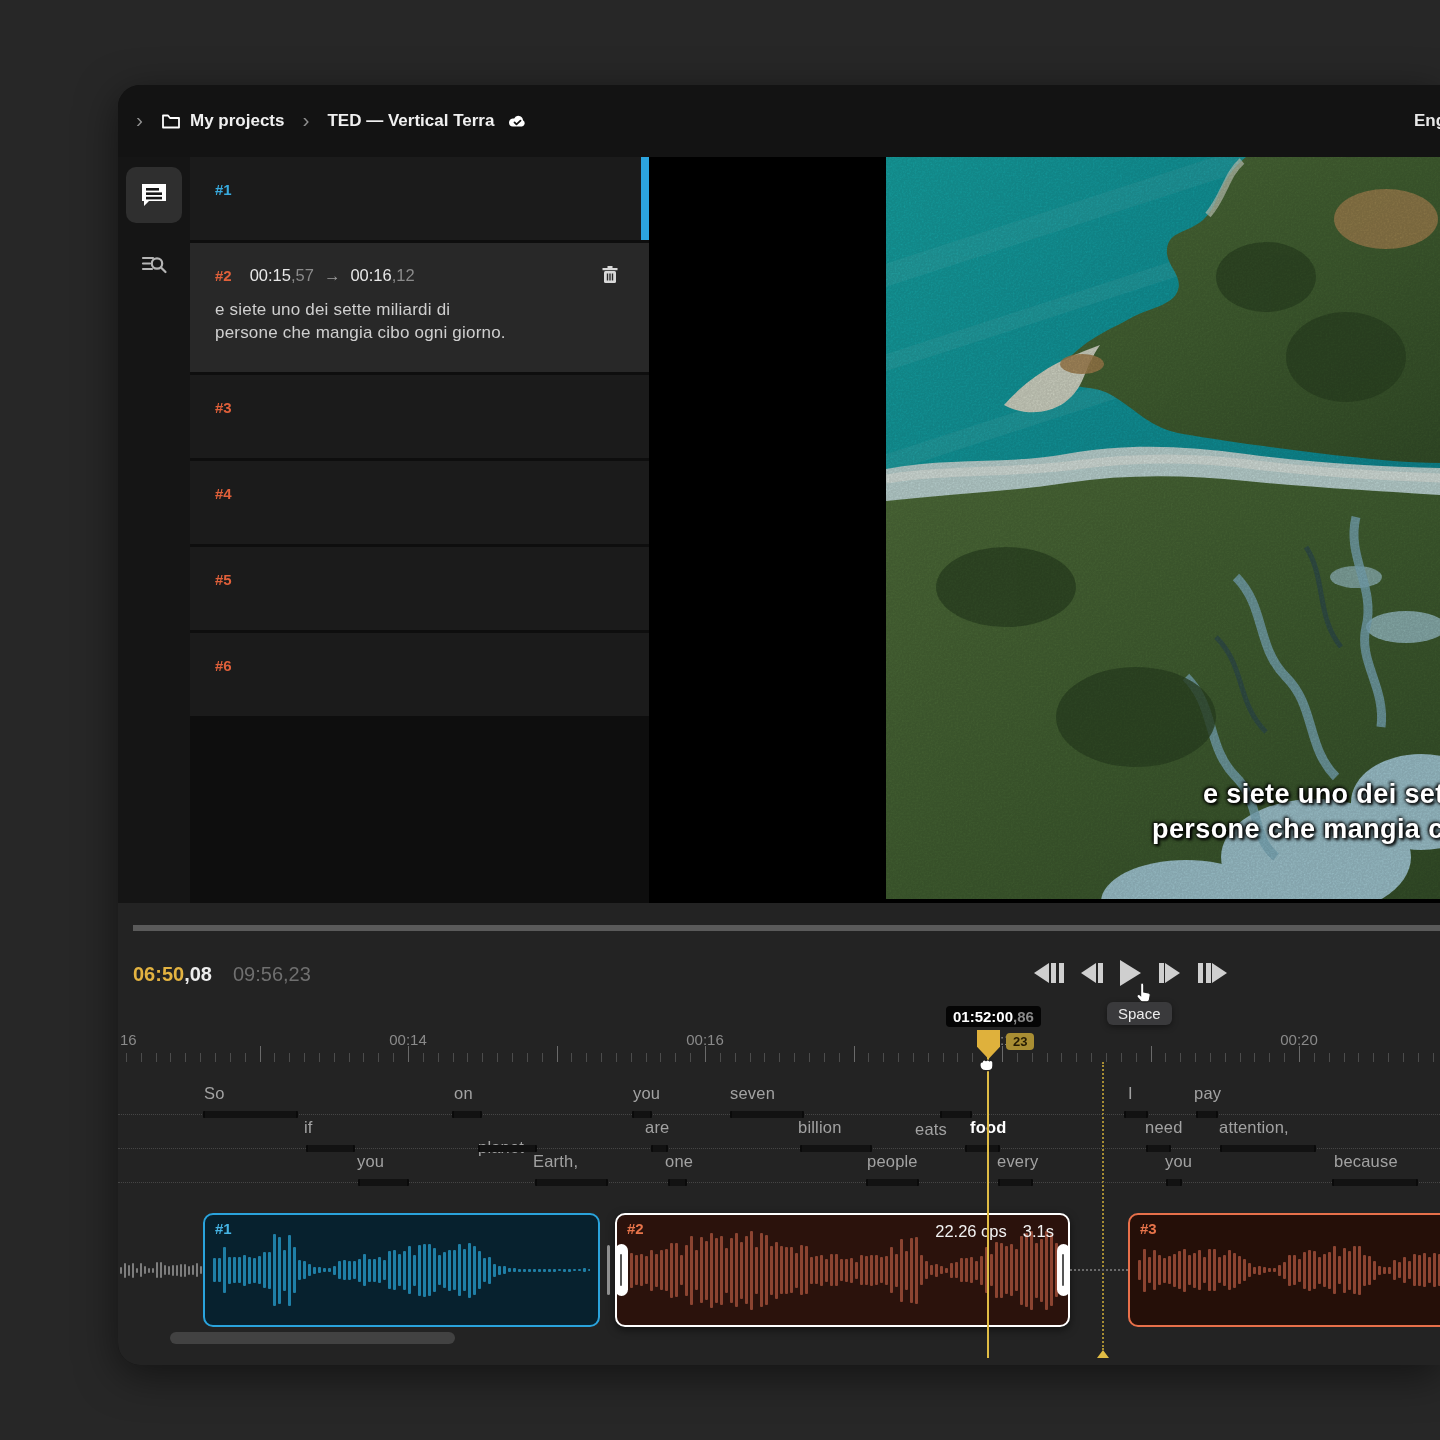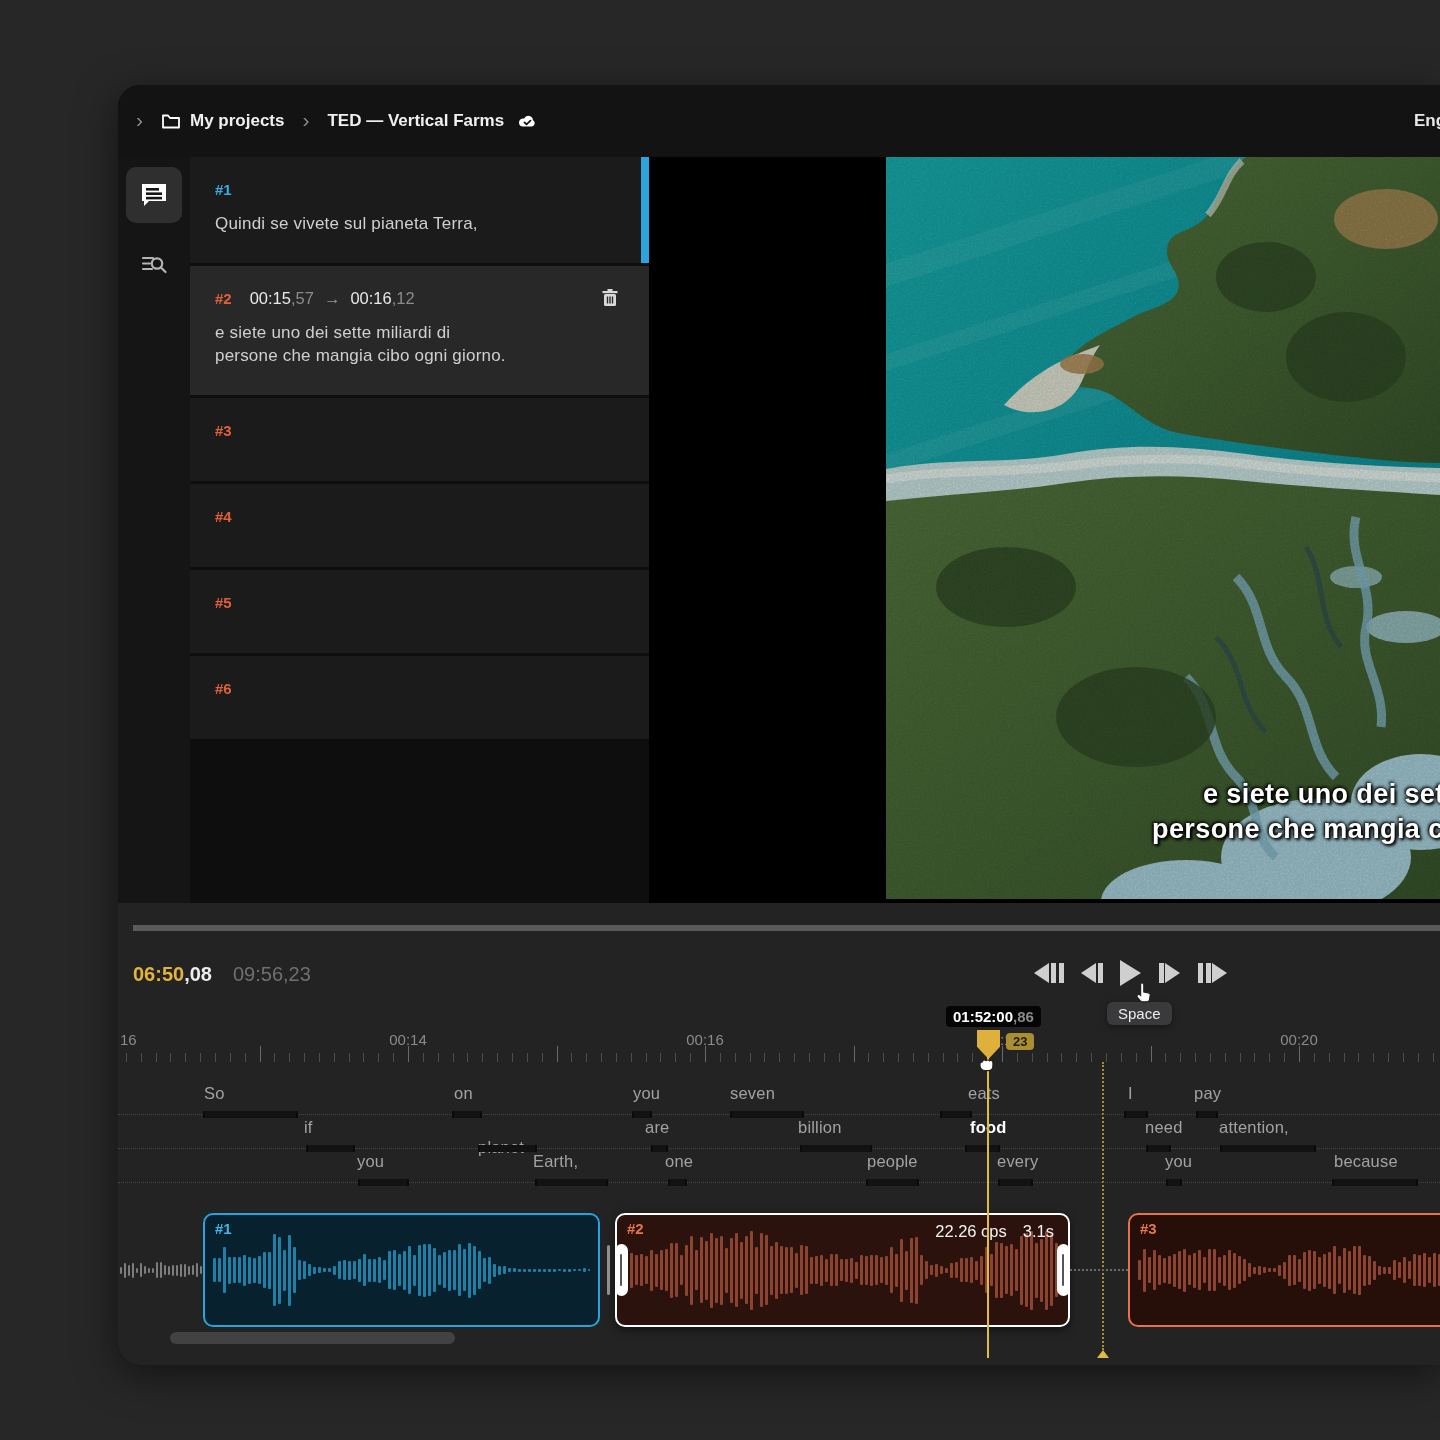--- a/index.html
+++ b/index.html
@@ -125,21 +125,21 @@
   <div class="topbar">
     <span class="crumb-sep">›</span>
     <div class="crumb">
       <svg class="icon-svg" width="20" height="18" viewBox="0 0 20 18">
           <path d="M2 3.5h5l2 2.5h9v9.5H2z" fill="none" stroke="#fff" stroke-width="1.8" stroke-linejoin="round"></path>
         </svg>
       <span>My projects</span>
     </div>
     <span class="crumb-sep">›</span>
     <div class="crumb">
-      <span>TED — Vertical Farms</span>
+      <span>TED — Vertical Terra</span>
       <svg class="icon-svg" width="25" height="20" viewBox="0 0 25 20">
           <path d="M20 9.2a4.6 4.6 0 0 0-8.8-1.6A4 4 0 0 0 6 11.5 4 4 0 0 0 10 15.5h9a3.4 3.4 0 0 0 1-6.3z" fill="#fff"></path>
           <path d="M11.5 11.4l2 2 4-3.8" fill="none" stroke="#131313" stroke-width="1.8" stroke-linecap="round" stroke-linejoin="round"></path>
         </svg>
     </div>
     <span class="lang">Eng</span>
   </div>
 
   <div class="main">
     <div class="rail">
@@ -161,21 +161,20 @@
           </svg>
       </div>
     </div>
 
     <div class="panel">
       <div class="sub-list" id="sub-list">
           <div class="sub-item active">
             <div class="sub-head">
               <span class="sub-id">#1</span>
             </div>
-            <div class="sub-text">Quindi se vivete sul pianeta Terra,</div>
             <span class="active-bar"></span>
           </div>
           <div class="sub-item selected">
             <div class="sub-head">
               <span class="sub-id">#2</span>
               <span class="sub-times"><span>00:15</span><span class="fr">,57</span><span class="arr">→</span><span>00:16</span><span class="fr">,12</span></span>
               <svg width="18" height="20" viewBox="0 0 18 20" class="trash-btn">
                 <rect x="3" y="6" width="12" height="12" rx="1.5" fill="#d9d9d9"></rect>
                 <rect x="1.5" y="3" width="15" height="2.2" fill="#d9d9d9"></rect>
                 <rect x="6.5" y="1" width="5" height="2.5" fill="#d9d9d9"></rect>
@@ -417,21 +416,21 @@
     <div class="words" id="words">
         <div class="wrow" style="top: 0px;">
           <span class="word" style="left: 86px;">So</span>
           <span class="wbar" style="left: 85px; width: 91px;"></span>
           <span class="word" style="left: 336px;">on</span>
           <span class="wbar" style="left: 334px; width: 26px;"></span>
           <span class="word" style="left: 515px;">you</span>
           <span class="wbar" style="left: 514px; width: 16px;"></span>
           <span class="word" style="left: 612px;">seven</span>
           <span class="wbar" style="left: 612px; width: 70px;"></span>
-          <span class="word" style="left: 850px;">eats</span>
+          <span class="word" style="left: 797px; margin-top: 36px;">eats</span>
           <span class="wbar" style="left: 822px; width: 28px;"></span>
           <span class="word" style="left: 1010px;">I</span>
           <span class="wbar" style="left: 1006px; width: 20px;"></span>
           <span class="word" style="left: 1076px;">pay</span>
           <span class="wbar" style="left: 1078px; width: 18px;"></span>
         </div>
         <div class="wrow" style="top: 34px;">
           <span class="word" style="left: 186px;">if</span>
           <span class="wbar" style="left: 188px; width: 45px;"></span>
           <span class="word" style="left: 360px; margin-top: 20px;">planet</span>

